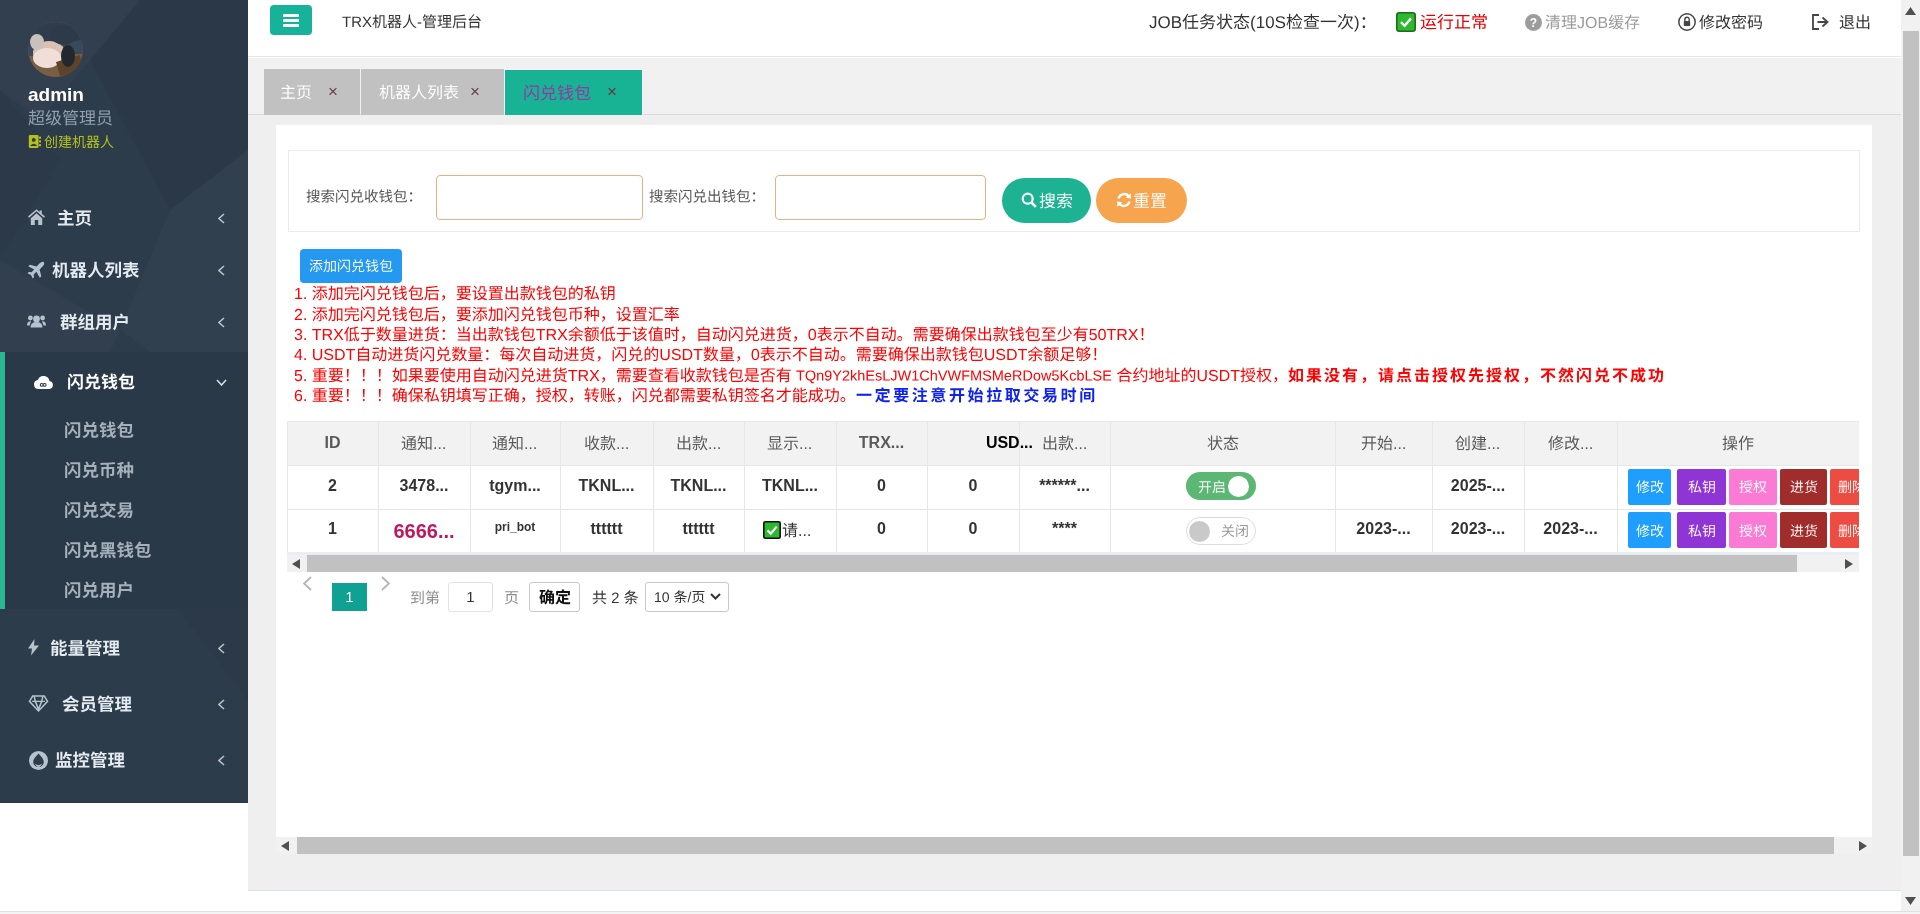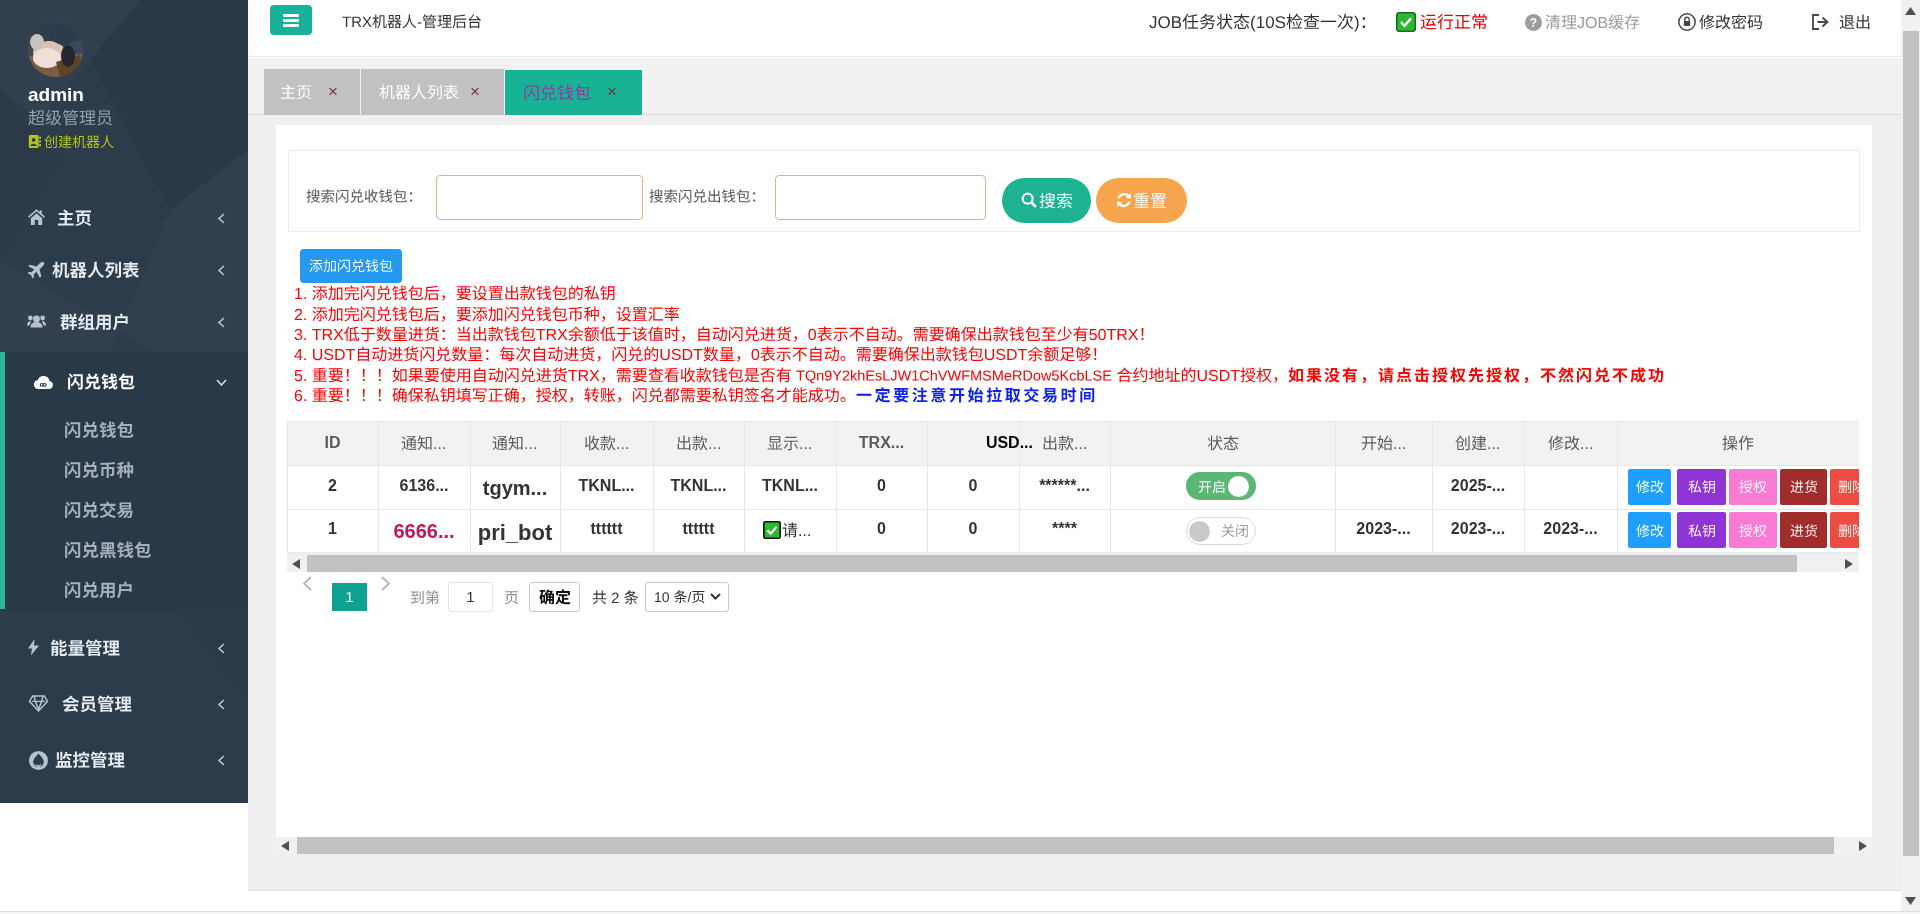--- a/index.html
+++ b/index.html
@@ -1132,32 +1132,32 @@
             <use href="#g95" transform="translate(40.89 16.00) scale(0.00781 -0.00781)"></use>
           </g>
         </svg>
         <svg class="abs" style="left:1435.0px;top:12.4px;overflow:visible;" width="32" height="22">
           <g fill="#5a5a5a">
             <use href="#g218" transform="translate(0.00 16.00) scale(0.01600 -0.01600)"></use>
             <use href="#g219" transform="translate(16.00 16.00) scale(0.01600 -0.01600)"></use>
           </g>
         </svg>
         <div class="abs" style="left:45.5px;top:55.7px;width:120px;margin-left:-60px;text-align:center;font-size:16px;color:#333333;">2</div>
-        <div class="abs" style="left:137.0px;top:55.7px;width:120px;margin-left:-60px;text-align:center;font-size:16px;color:#333333;">6136...</div>
-        <div class="abs" style="left:228.0px;top:55.7px;width:120px;margin-left:-60px;text-align:center;font-size:20px;color:#333333;">tgym...</div>
+        <div class="abs" style="left:137.0px;top:55.7px;width:120px;margin-left:-60px;text-align:center;font-size:16px;color:#333333;">3478...</div>
+        <div class="abs" style="left:228.0px;top:55.7px;width:120px;margin-left:-60px;text-align:center;font-size:16px;color:#333333;">tgym...</div>
         <div class="abs" style="left:319.5px;top:55.7px;width:120px;margin-left:-60px;text-align:center;font-size:16px;color:#333333;">TKNL...</div>
         <div class="abs" style="left:411.5px;top:55.7px;width:120px;margin-left:-60px;text-align:center;font-size:16px;color:#333333;">TKNL...</div>
         <div class="abs" style="left:503.0px;top:55.7px;width:120px;margin-left:-60px;text-align:center;font-size:16px;color:#333333;">TKNL...</div>
         <div class="abs" style="left:594.5px;top:55.7px;width:120px;margin-left:-60px;text-align:center;font-size:16px;color:#333333;">0</div>
         <div class="abs" style="left:686.0px;top:55.7px;width:120px;margin-left:-60px;text-align:center;font-size:16px;color:#333333;">0</div>
         <div class="abs" style="left:777.5px;top:55.7px;width:120px;margin-left:-60px;text-align:center;font-size:16px;color:#333333;">******...</div>
         <div class="abs" style="left:1191.0px;top:55.7px;width:120px;margin-left:-60px;text-align:center;font-size:16px;color:#333333;">2025-...</div>
         <div class="abs" style="left:45.5px;top:99.0px;width:120px;margin-left:-60px;text-align:center;font-size:16px;color:#333333;">1</div>
         <div class="abs" style="left:137.0px;top:99.0px;width:120px;margin-left:-60px;text-align:center;font-size:20px;color:#be185d;">6666...</div>
-        <div class="abs" style="left:228.0px;top:99.0px;width:120px;margin-left:-60px;text-align:center;font-size:22px;color:#333333;">pri_bot</div>
+        <div class="abs" style="left:228.0px;top:99.0px;width:120px;margin-left:-60px;text-align:center;font-size:12px;color:#333333;">pri_bot</div>
         <div class="abs" style="left:319.5px;top:99.0px;width:120px;margin-left:-60px;text-align:center;font-size:16px;color:#333333;">tttttt</div>
         <div class="abs" style="left:411.5px;top:99.0px;width:120px;margin-left:-60px;text-align:center;font-size:16px;color:#333333;">tttttt</div>
         <div class="abs" style="left:594.5px;top:99.0px;width:120px;margin-left:-60px;text-align:center;font-size:16px;color:#333333;">0</div>
         <div class="abs" style="left:686.0px;top:99.0px;width:120px;margin-left:-60px;text-align:center;font-size:16px;color:#333333;">0</div>
         <div class="abs" style="left:777.5px;top:99.0px;width:120px;margin-left:-60px;text-align:center;font-size:16px;color:#333333;">****</div>
         <div class="abs" style="left:1096.5px;top:99.0px;width:120px;margin-left:-60px;text-align:center;font-size:16px;color:#333333;">2023-...</div>
         <div class="abs" style="left:1191.0px;top:99.0px;width:120px;margin-left:-60px;text-align:center;font-size:16px;color:#333333;">2023-...</div>
         <div class="abs" style="left:1283.5px;top:99.0px;width:120px;margin-left:-60px;text-align:center;font-size:16px;color:#333333;">2023-...</div>
         <svg class="abs" style="left:476px;top:100px;" width="18" height="18" viewBox="0 0 18 18">
           <rect x="0.8" y="0.8" width="16.4" height="16.4" rx="1.5" fill="#2db82d" stroke="#111" stroke-width="1.6"></rect>

